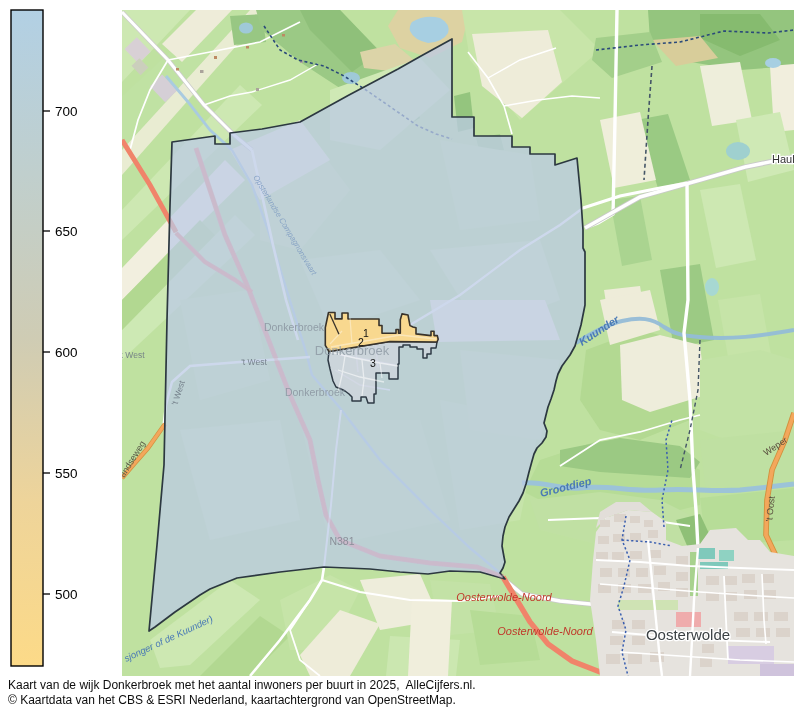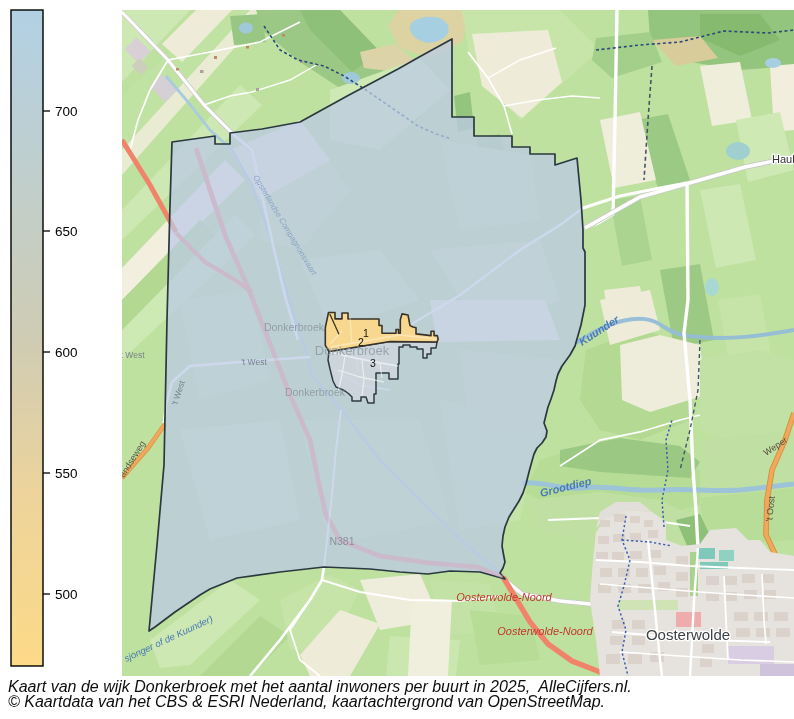--- a/index.html
+++ b/index.html
@@ -1,17 +1,17 @@
 <!DOCTYPE html>
 <html><head>
 <meta charset="utf-8">
 <style>
 html,body{margin:0;padding:0;background:#ffffff;width:794px;height:719px;overflow:hidden;}
 svg{display:block;}
-.cap{position:absolute;left:8px;font-family:"Liberation Sans",sans-serif;font-size:16px;color:#0d0d0d;white-space:pre;font-style:italic;}
+.cap{position:absolute;left:8px;font-family:"Liberation Sans",sans-serif;font-size:12px;color:#0d0d0d;white-space:pre;}
 </style>
 </head>
 <body>
 
 <svg width="794" height="719" viewBox="0 0 794 719">
 <defs>
 <linearGradient id="cbar" x1="0" y1="1" x2="0" y2="0">
 <stop offset="0" stop-color="#fcda88"></stop>
 <stop offset="0.25" stop-color="#eed49a"></stop>
 <stop offset="0.5" stop-color="#cfccb4"></stop>

